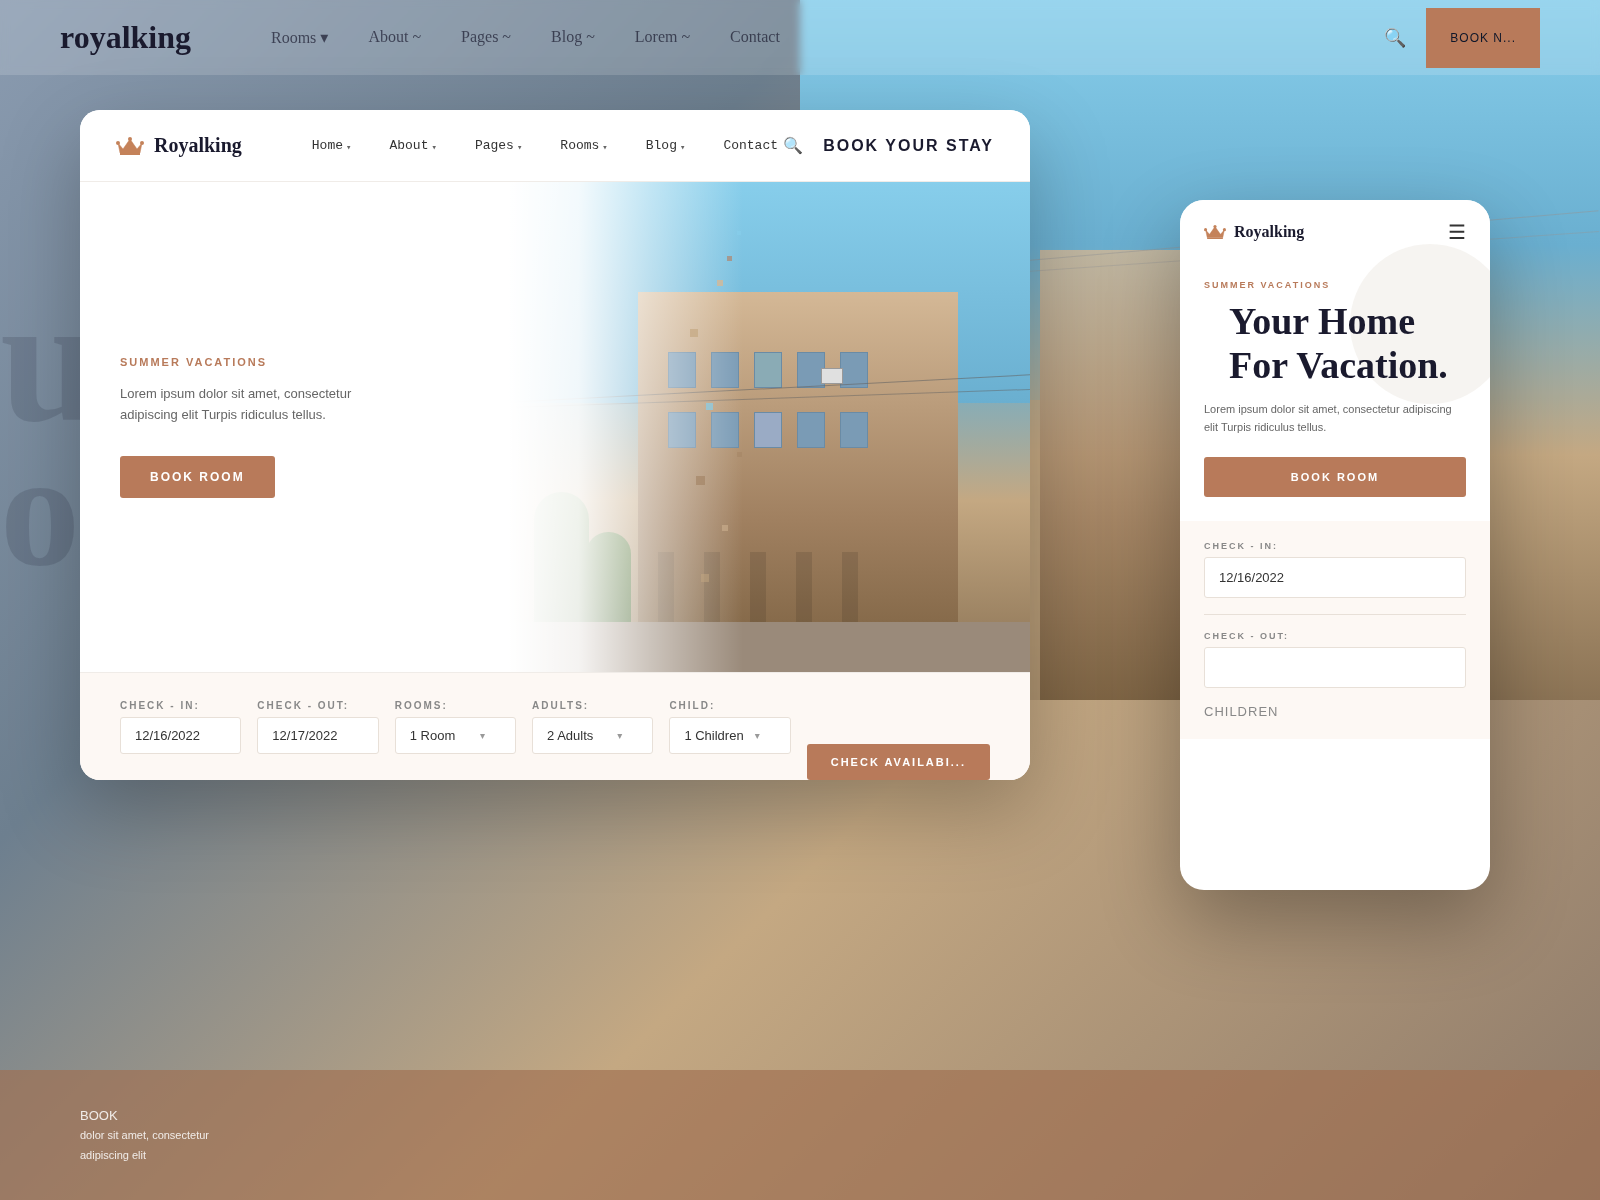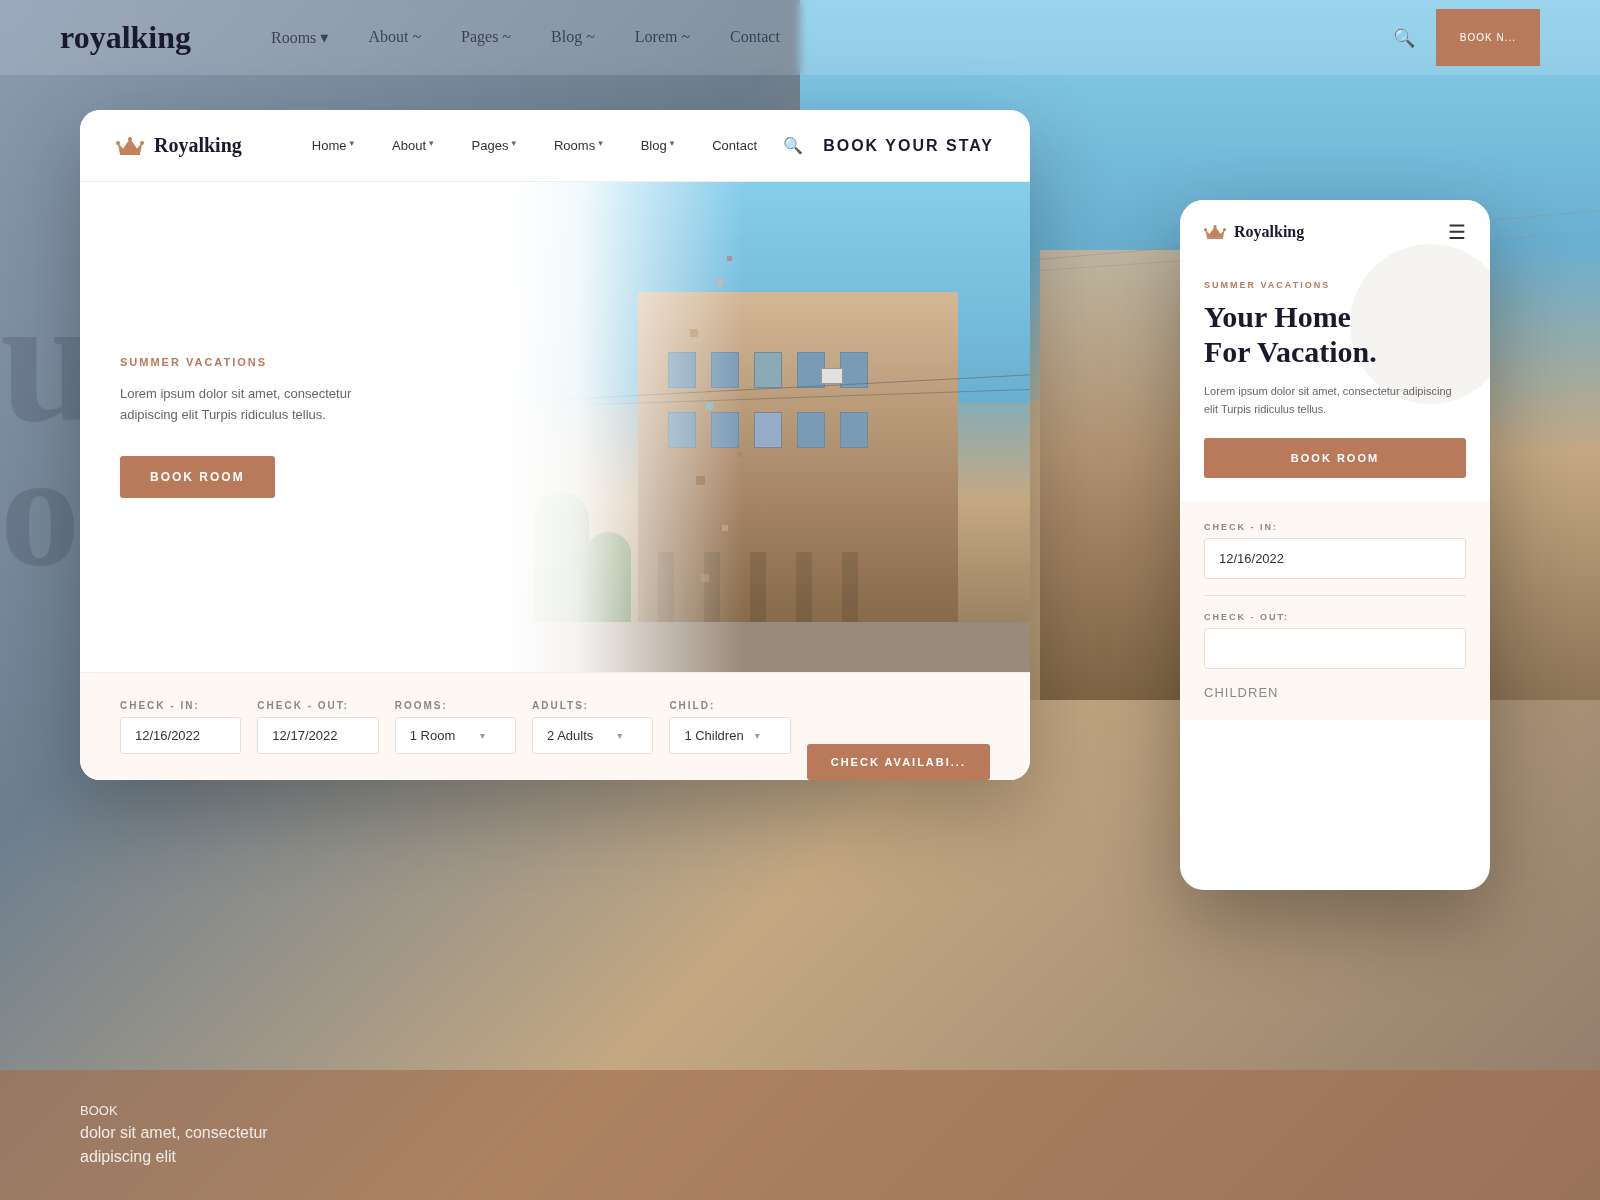--- a/index.html
+++ b/index.html
@@ -49,24 +49,24 @@
     }
 
     .bg-nav-links li {
       color: #1a1a2e;
       font-size: 16px;
       opacity: 0.7;
     }
 
     .bg-book-btn {
       background: #b87a5a;
-      color: #ffffff;
+      color: #0f172a;
       padding: 23px 24px;
       border: none;
-      font-size: 10px;
+      font-size: 12px;
       letter-spacing: 1px;
     }
 
     
     .bg-big-text {
       position: absolute;
       top: 270px;
       left: 0px;
       font-size: 180px;
       font-weight: 900;
@@ -129,23 +129,23 @@
     .card-nav-links {
       display: flex;
       gap: 28px;
       list-style: none;
       flex: 1;
     }
 
     .card-nav-links li {
       font-size: 13px;
       color: #333;
-      font-family: Liberation Sans, sans-serif;
-      display: flex;
-      align-items: flex-start;
+      font-family: Liberation Mono, monospace;
+      display: flex;
+      align-items: flex-end;
       gap: 3px;
       padding-left: 10px;
     }
 
     .card-nav-links li .chevron {
       font-size: 9px;
       color: #666;
     }
 
     .card-search-icon {
@@ -380,26 +380,27 @@
       font-size: 9px;
       letter-spacing: 2px;
       color: #b87a5a;
       font-family: Arial, sans-serif;
       font-weight: 600;
       text-transform: uppercase;
       margin-bottom: 10px;
     }
 
     .mobile-hero-title {
-      font-size: 30px;
+      font-size: 38px;
       font-weight: 800;
       color: #1a1a2e;
       line-height: 1.15;
       font-family: Georgia, serif;
       margin-bottom: 14px;
+      margin-left: 25px;
     }
 
     .mobile-hero-desc {
       font-size: 11px;
       color: #666;
       line-height: 1.6;
       font-family: Arial, sans-serif;
       margin-bottom: 20px;
     }
 
@@ -487,21 +488,21 @@
     <span style="margin-right:20px;color:#333;font-size:18px;">🔍</span>
     <button class="bg-book-btn">BOOK N...</button>
   </div>
 
   <div class="bg-big-text">
     <div>uxu</div>
     <div style="font-size:160px;margin-top:-20px;">ote</div>
   </div>
 
   <div style="position:absolute;bottom:0;left:0;right:0;height:130px;background:rgba(160,110,80,0.65);z-index:1;display:flex;align-items:center;padding:0 80px;gap:50px;">
-    <div style="color:white;font-size:13px;opacity:0.85;font-family:Arial,sans-serif;line-height:1.5;">BOOK<br><span style="font-size:16px;">dolor sit amet, consectetur<br>adipiscing elit</span></div>
+    <div style="color:white;font-size:13px;opacity:0.85;font-family:Arial,sans-serif;line-height:1.5;">BOOK<br><span style="font-size:11px;">dolor sit amet, consectetur<br>adipiscing elit</span></div>
   </div>
 </div>
 
 <div class="desktop-card">
 
   <nav class="card-nav">
     <div class="card-logo-area">
 
       <svg width="28" height="22" viewBox="0 0 28 22">
         <path d="M4 18 L4 20 L24 20 L24 18 Z" fill="#c4825a"></path>

